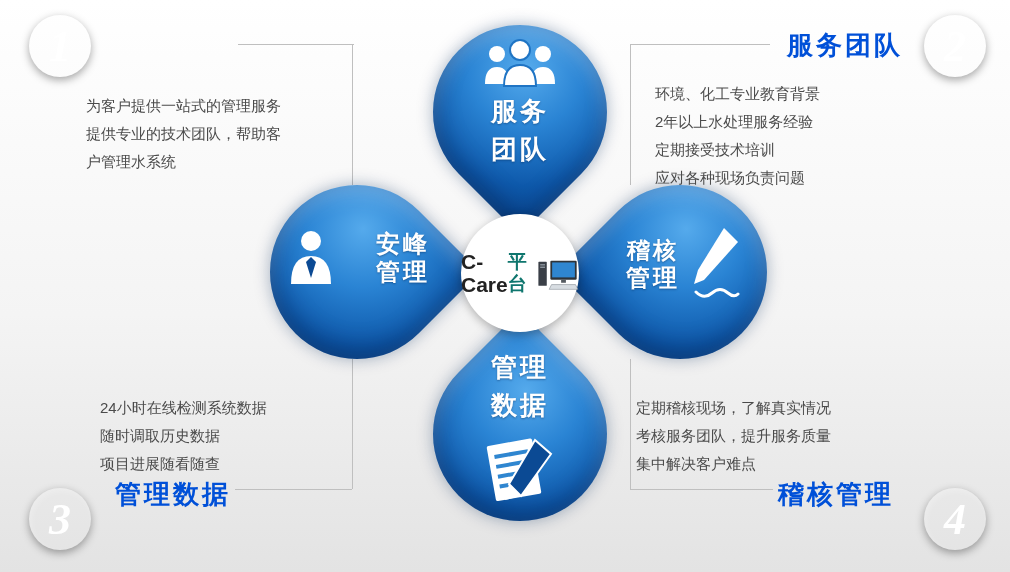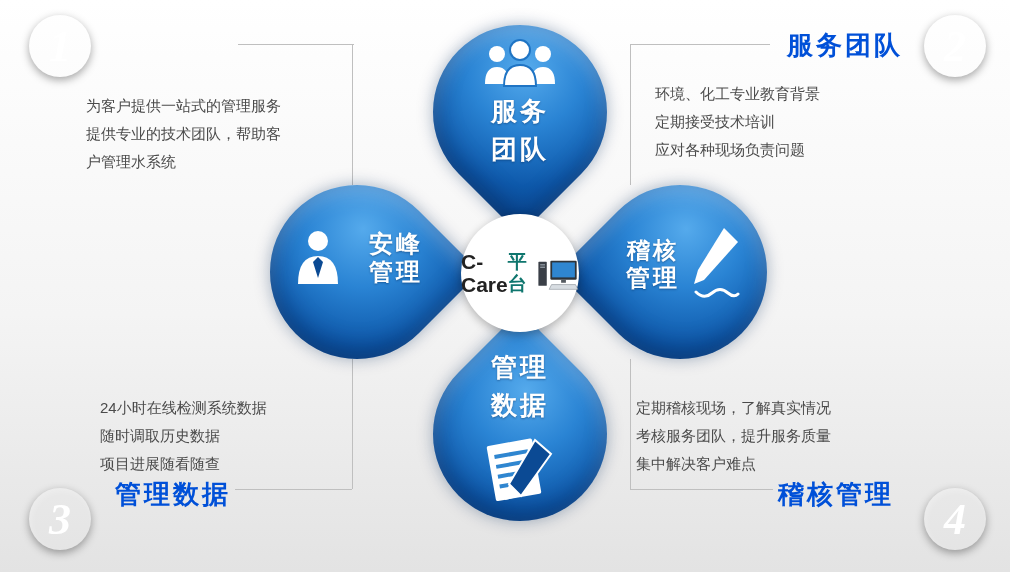--- a/index.html
+++ b/index.html
@@ -84,21 +84,21 @@
       <path d="M7 46 Q7 29 19 29 Q31 29 31 46 Z" fill="#fff"></path>
       <circle cx="65" cy="16" r="8" fill="#fff"></circle>
       <path d="M53 46 Q53 29 65 29 Q77 29 77 46 Z" fill="#fff"></path>
       <circle cx="42" cy="12" r="10" fill="#fff" stroke="#1f74c4" stroke-width="2"></circle>
       <path d="M26 48 Q26 27 42 27 Q58 27 58 48 Z" fill="#fff" stroke="#1f74c4" stroke-width="2"></path>
     </svg>
     <div class="petal-label">服务</div>
     <div class="petal-label">团队</div>
   </div>
 
-  <div class="overlay ov-row" style="left:288px; top:230px; width:142px; gap:28px;">
+  <div class="overlay ov-row" style="left:288px; top:230px; width:142px; gap:28px;justify-content:space-between;">
     <svg width="46" height="56" viewBox="0 0 46 56">
       <circle cx="23" cy="11" r="10" fill="#fff"></circle>
       <path d="M3 54 Q3 26 23 26 Q43 26 43 54 Z" fill="#fff"></path>
       <path d="M23 27 L18 32 L23 48 L28 32 Z" fill="#0b4a94"></path>
     </svg>
     <div>
       <div class="petal-label" style="font-size:24px; line-height:28px;">安峰</div>
       <div class="petal-label" style="font-size:24px; line-height:28px;">管理</div>
     </div>
   </div>
@@ -152,20 +152,21 @@
     <div>提供专业的技术团队，帮助客</div>
     <div>户管理水系统</div>
   </div>
 
   <div class="num-circle" style="left:924px; top:15px;">
     <span>2</span>
   </div>
   <div class="corner-title" style="left:775px; top:28px;margin-left:12px;">服务团队</div>
   <div class="text-block" style="left:655px; top:80px;">
     <div>环境、化工专业教育背景</div>
+    <div>2年以上水处理服务经验</div>
     <div>定期接受技术培训</div>
     <div>应对各种现场负责问题</div>
   </div>
 
   <div class="num-circle" style="left:29px; top:488px;">
     <span>3</span>
   </div>
   <div class="corner-title" style="left:115px; top:477px;">管理数据</div>
   <div class="text-block" style="left:100px; top:394px;">
     <div>24小时在线检测系统数据</div>

